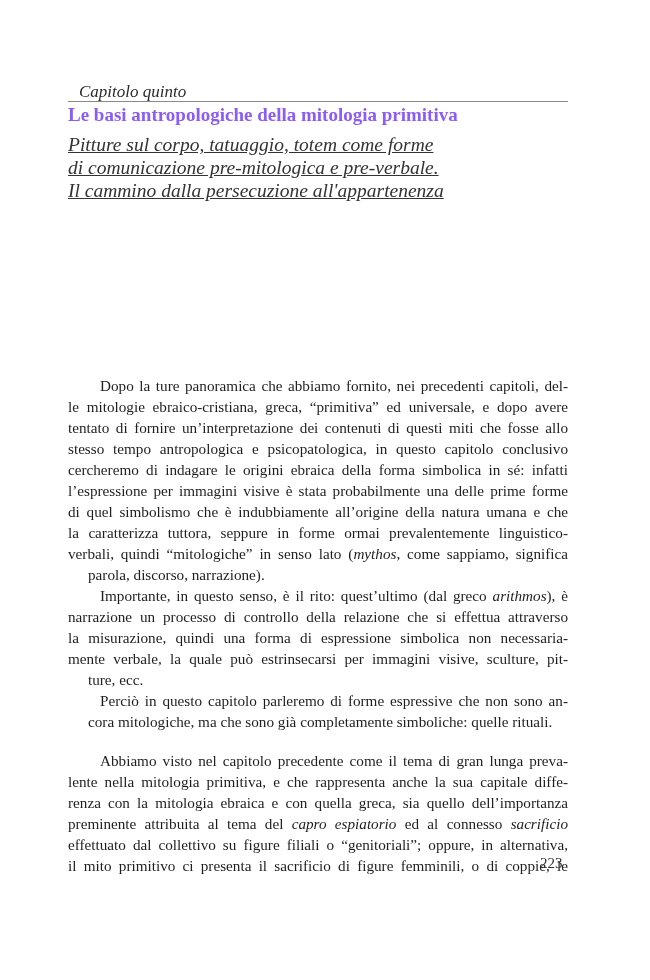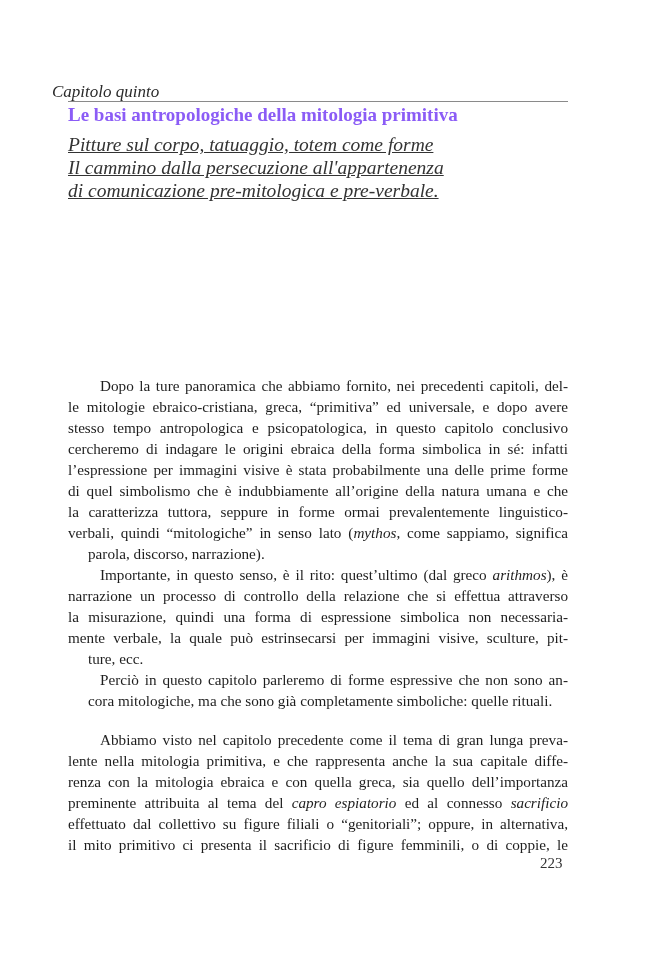--- a/index.html
+++ b/index.html
@@ -1,19 +1,19 @@
 <!DOCTYPE html>
 <html><head>
   <meta charset="utf-8">
   <style>
     html, body { margin: 0; padding: 0; background: #ffffff; }
     body { width: 650px; height: 980px; position: relative; overflow: hidden;
            font-family: "Liberation Serif", "DejaVu Serif", serif; color: #1e1e1e; }
     .page { position: absolute; left: 0; top: 0; width: 650px; height: 980px; }
-    .chapter-label { position: absolute; left: 52px; top: 82px; font-style: italic;
+    .chapter-label { position: absolute; left: 79px; top: 82px; font-style: italic;
       font-size: 17px; color: #2a2a2a; line-height: 19px; }
     .rule { position: absolute; left: 68px; top: 101px; width: 500px; height: 0;
       border-top: 1.5px solid #8a8a8a; }
     .chapter-title { position: absolute; left: 68px; top: 104px; font-weight: bold;
       font-size: 19px; line-height: 22px; color: #8b5cf6; white-space: nowrap; }
     .subtitle { position: absolute; left: 68px; top: 133px; font-style: italic;
       font-size: 19.5px; line-height: 23px; color: #333; }
     .subtitle span { display: block; white-space: nowrap; text-decoration: underline; }
     .body { position: absolute; left: 68px; top: 375px; width: 500px; font-size: 15.2px;
       line-height: 21px; color: #1e1e1e; }
@@ -27,29 +27,30 @@
   </style>
 </head>
 <body>
 
 <div class="page">
   <div class="chapter-label">Capitolo quinto</div>
   <div class="rule"></div>
   <div class="chapter-title">Le basi antropologiche della mitologia primitiva</div>
   <div class="subtitle">
     <span>Pitture sul corpo, tatuaggio, totem come forme</span>
+    <span>di comunicazione pre-mitologica e pre-verbale.</span>
     <span>Il cammino dalla persecuzione all'appartenenza</span>
-    <span>di comunicazione pre-mitologica e pre-verbale.</span>
   </div>
 
   <div class="body">
 
     <div>
       <span class="line indent">Dopo la ture panoramica che abbiamo fornito, nei precedenti capitoli, del-</span>
       <span class="line">le mitologie ebraico-cristiana, greca, “primitiva” ed universale, e dopo avere</span>
+      <span class="line">tentato di fornire un’interpretazione dei contenuti di questi miti che fosse allo</span>
       <span class="line">stesso tempo antropologica e psicopatologica, in questo capitolo conclusivo</span>
       <span class="line">cercheremo di indagare le origini ebraica della forma simbolica in sé: infatti</span>
       <span class="line">l’espressione per immagini visive è stata probabilmente una delle prime forme</span>
       <span class="line">di quel simbolismo che è indubbiamente all’origine della natura umana e che</span>
       <span class="line">la caratterizza tuttora, seppure in forme ormai prevalentemente linguistico-</span>
       <span class="line"><span>verbali, quindi “mitologiche” in senso lato (</span><em>mythos</em><span>, come sappiamo, significa</span></span>
       <span class="line last">parola, discorso, narrazione).</span>
     </div>
 
     <div>

